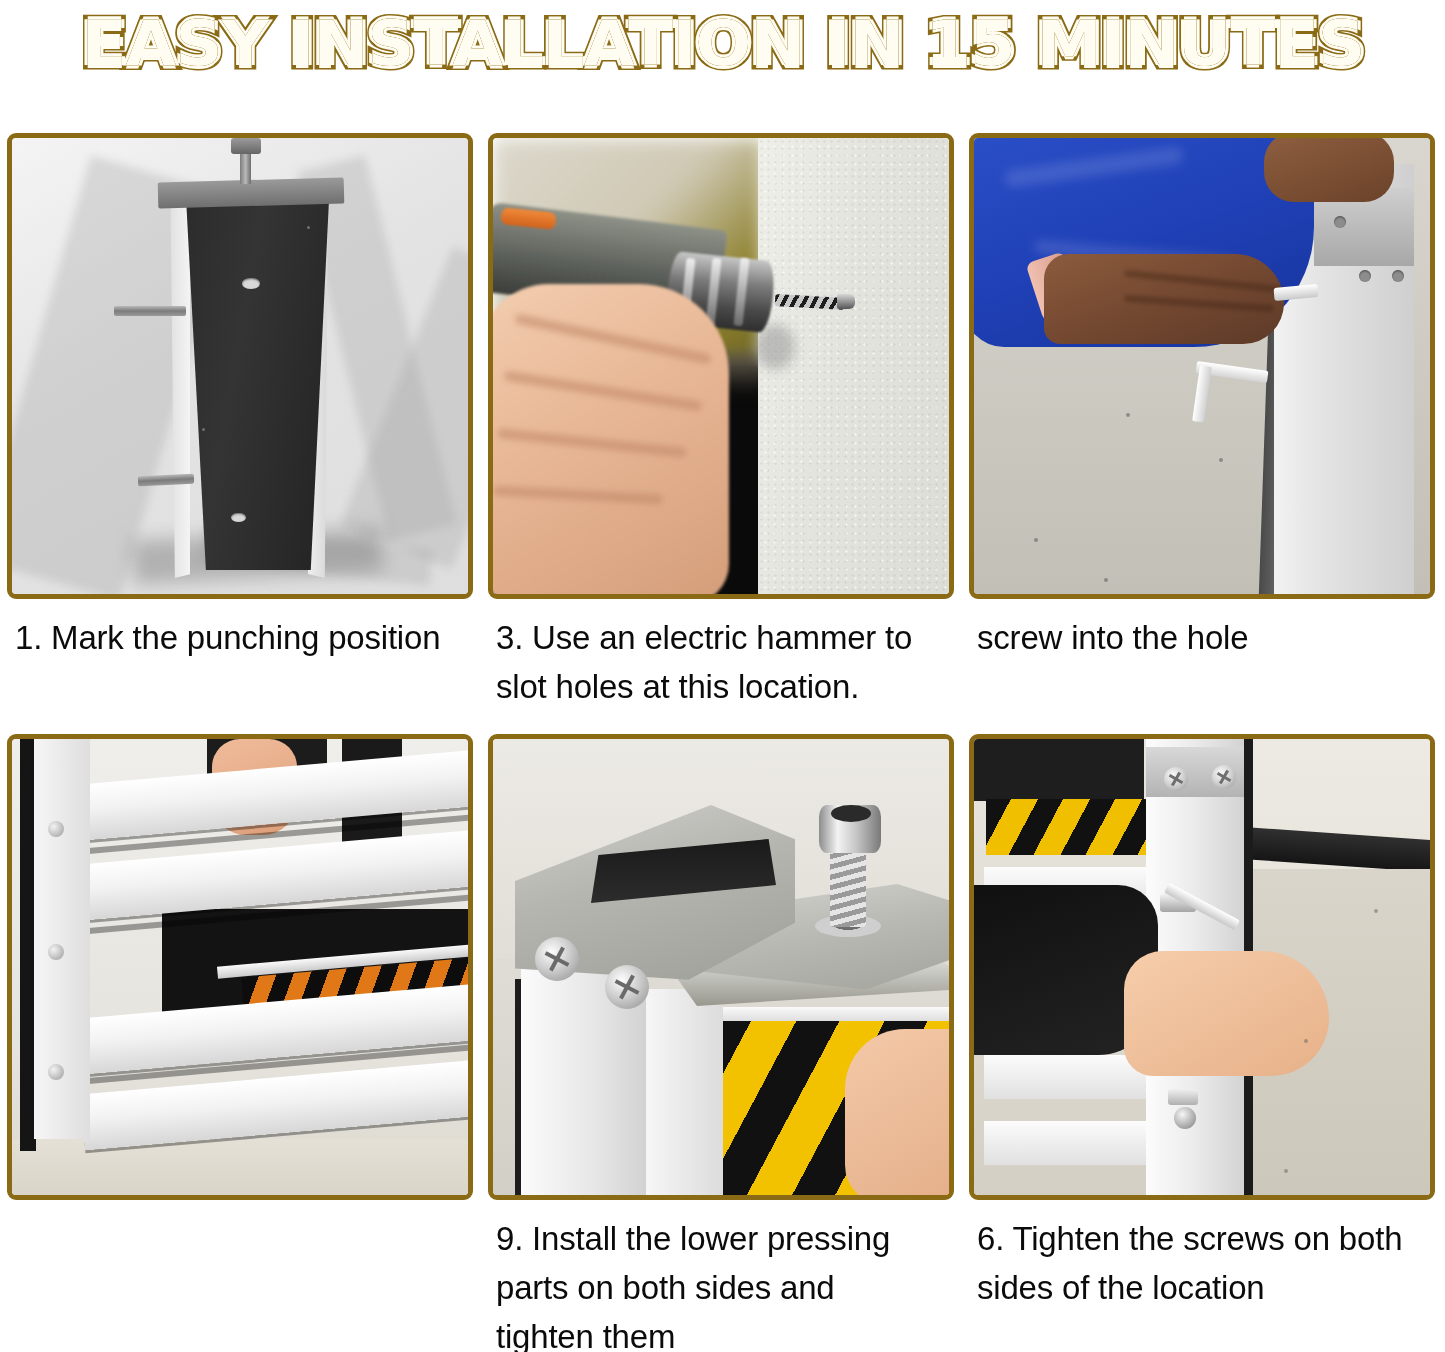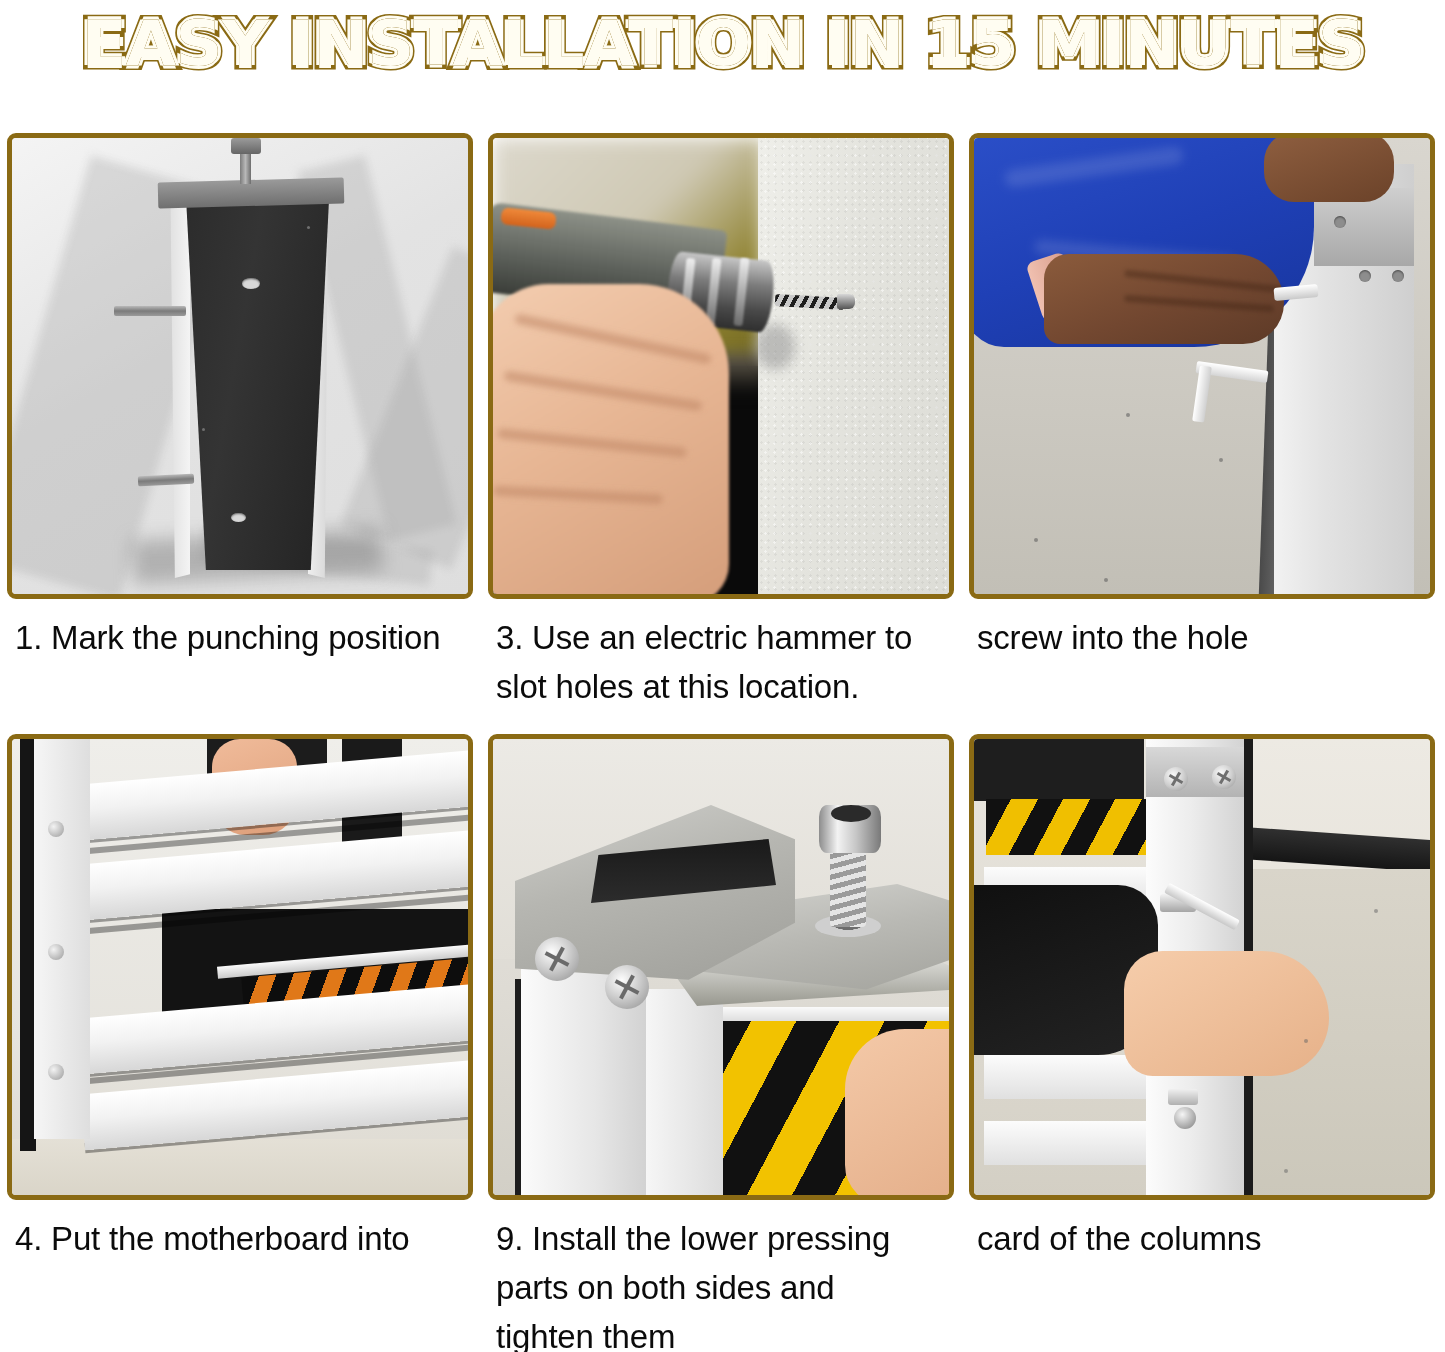--- a/index.html
+++ b/index.html
@@ -629,21 +629,20 @@
           <div class="board-groove g3"></div>
           <div class="board b4"></div>
           <div class="col-left-dark"></div>
           <div class="col-left"></div>
           <div class="col-screw cs1"></div>
           <div class="col-screw cs2"></div>
           <div class="col-screw cs3"></div>
         </div>
       </div>
       <div class="caption">
-        <span class="cline">4. Put the motherboard into</span>
       </div>
     </div>
 
     <div class="step" style="margin-top:11px;">
       <div class="photo-frame">
         <div class="photo p5">
           <div class="wall5"></div>
           <div class="hz-white-top"></div>
           <div class="hz-board"></div>
           <div class="hand5"></div>
@@ -690,18 +689,19 @@
           <div class="sleeve"></div>
           <div class="hand6"></div>
           <div class="bolt6b"></div>
           <div class="scr6b"></div>
           <div class="floorspeck" style="left:330px; top:300px;"></div>
           <div class="floorspeck" style="left:400px; top:170px;"></div>
           <div class="floorspeck" style="left:310px; top:430px;"></div>
         </div>
       </div>
       <div class="caption">
-        <span class="cline">card of the columns</span>
+        <span class="cline">6. Tighten the screws on both</span>
+        <span class="cline">sides of the location</span>
       </div>
     </div>
 
   </div>
 </div>
 
 </body></html>

